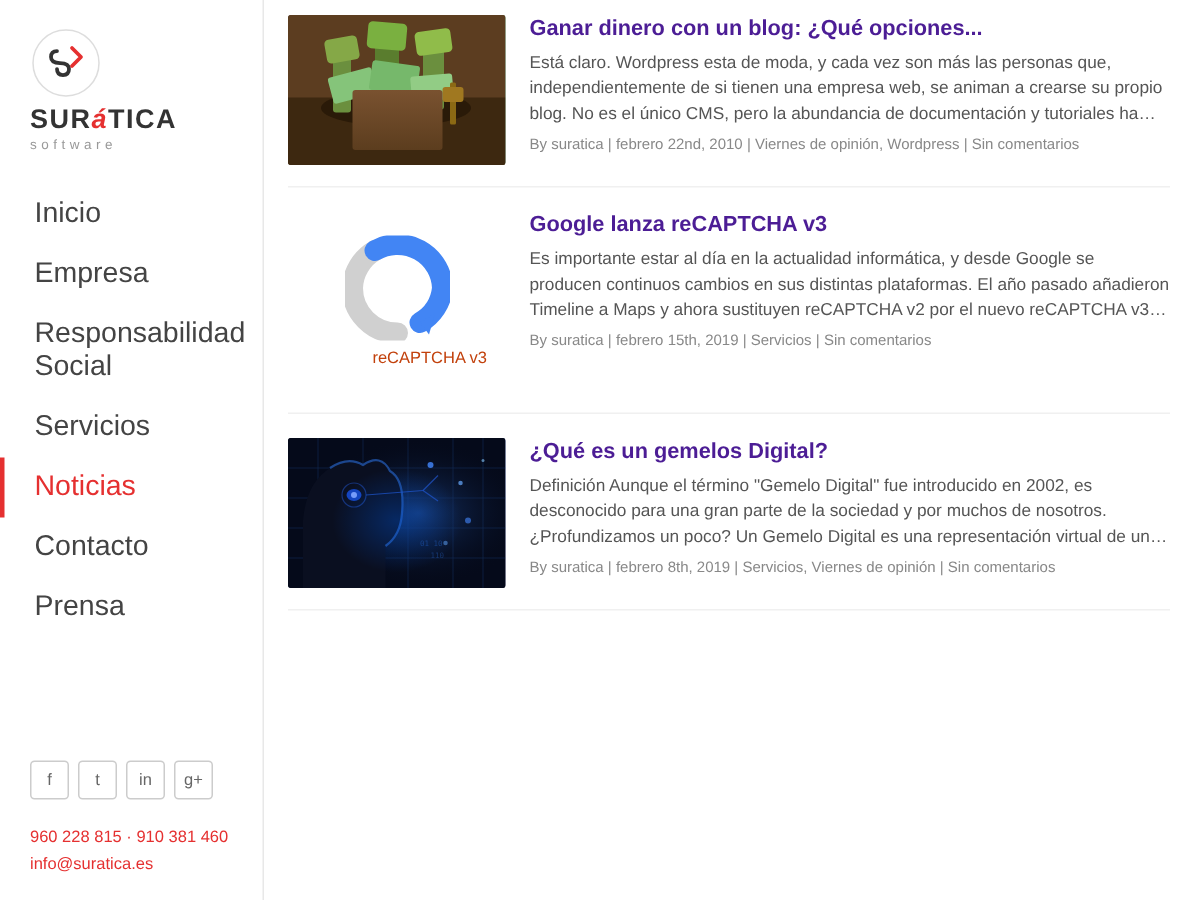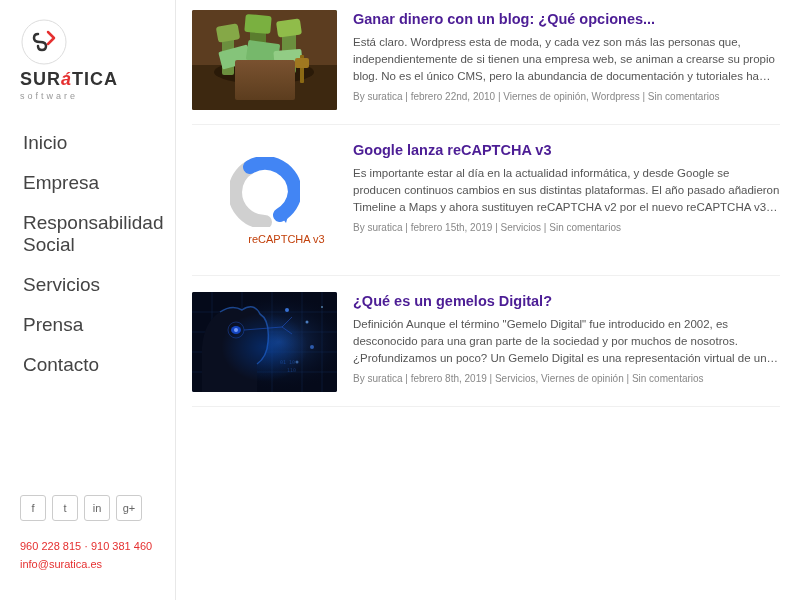--- a/index.html
+++ b/index.html
@@ -81,21 +81,21 @@
       border-radius: 3px;
       display: flex;
       align-items: center;
       justify-content: center;
       font-size: 11px;
       color: #666;
       cursor: pointer;
     }
 
     .contact-info {
-      padding: 4px 20px 26px 20px;
+      padding: 4px 20px 14px 20px;
     }
     .contact-info a {
       display: block;
       font-size: 11px;
       color: #e53030;
       text-decoration: none;
       line-height: 1.7;
     }
 
     
@@ -247,22 +247,23 @@
       <span class="sur">SUR</span><span class="a">á</span><span class="tica">TICA</span>
     </div>
     <div class="logo-sub">software</div>
   </div>
 
   <nav class="nav-menu">
     <a class="nav-item">Inicio</a>
     <a class="nav-item">Empresa</a>
     <a class="nav-item">Responsabilidad Social</a>
     <a class="nav-item">Servicios</a>
+    <a class="nav-item active">Noticias</a>
+    <a class="nav-item">Contacto</a>
     <a class="nav-item">Prensa</a>
-    <a class="nav-item">Contacto</a>
   </nav>
 
   <div class="social-icons">
     <div class="social-icon">f</div>
     <div class="social-icon">t</div>
     <div class="social-icon">in</div>
     <div class="social-icon">g+</div>
   </div>
 
   <div class="contact-info">

